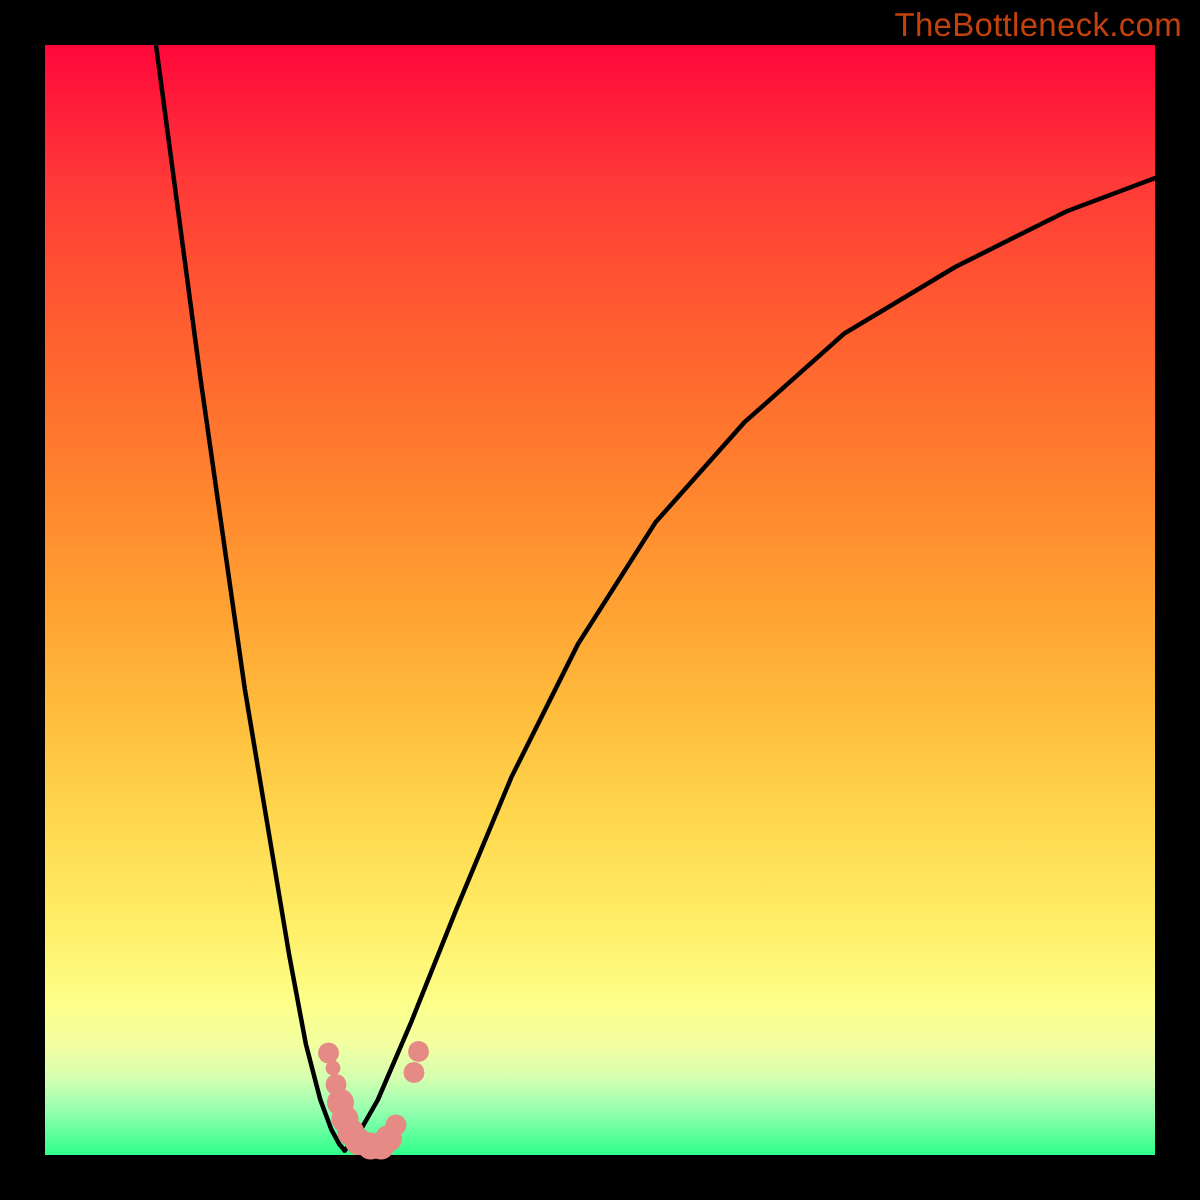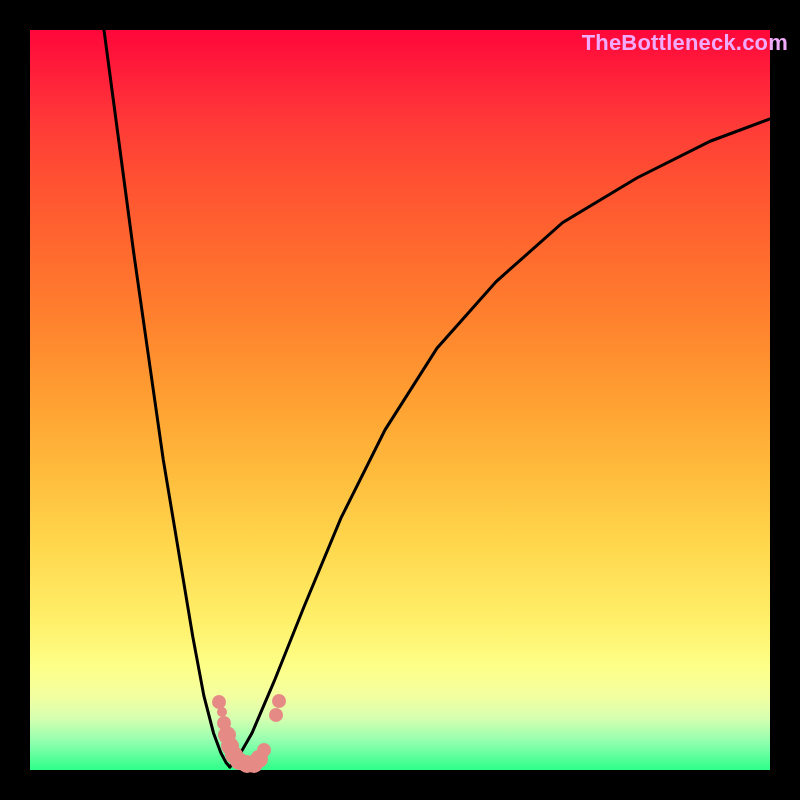--- a/index.html
+++ b/index.html
@@ -46,26 +46,25 @@
     position: absolute;
     left: 0; top: 0;
     width: 740px;
     height: 740px;
     pointer-events: none;
   }
   .watermark {
     position: absolute;
     top: 4px;
     right: 12px;
-    color: #f0abfc;
+    color: #c2410c;
     font-size: 22px;
-    font-weight: 700;
+    font-weight: 400;
     letter-spacing: 0.2px;
     user-select: none;
-    margin-top: 26px;
   }
   .marker {
     position: absolute;
     background: #e58a85;
     border-radius: 50%;
   }
   .m-big { width: 18px; height: 18px; }
   .m-med { width: 14px; height: 14px; }
   .m-sm  { width: 10px; height: 10px; }
 </style>

